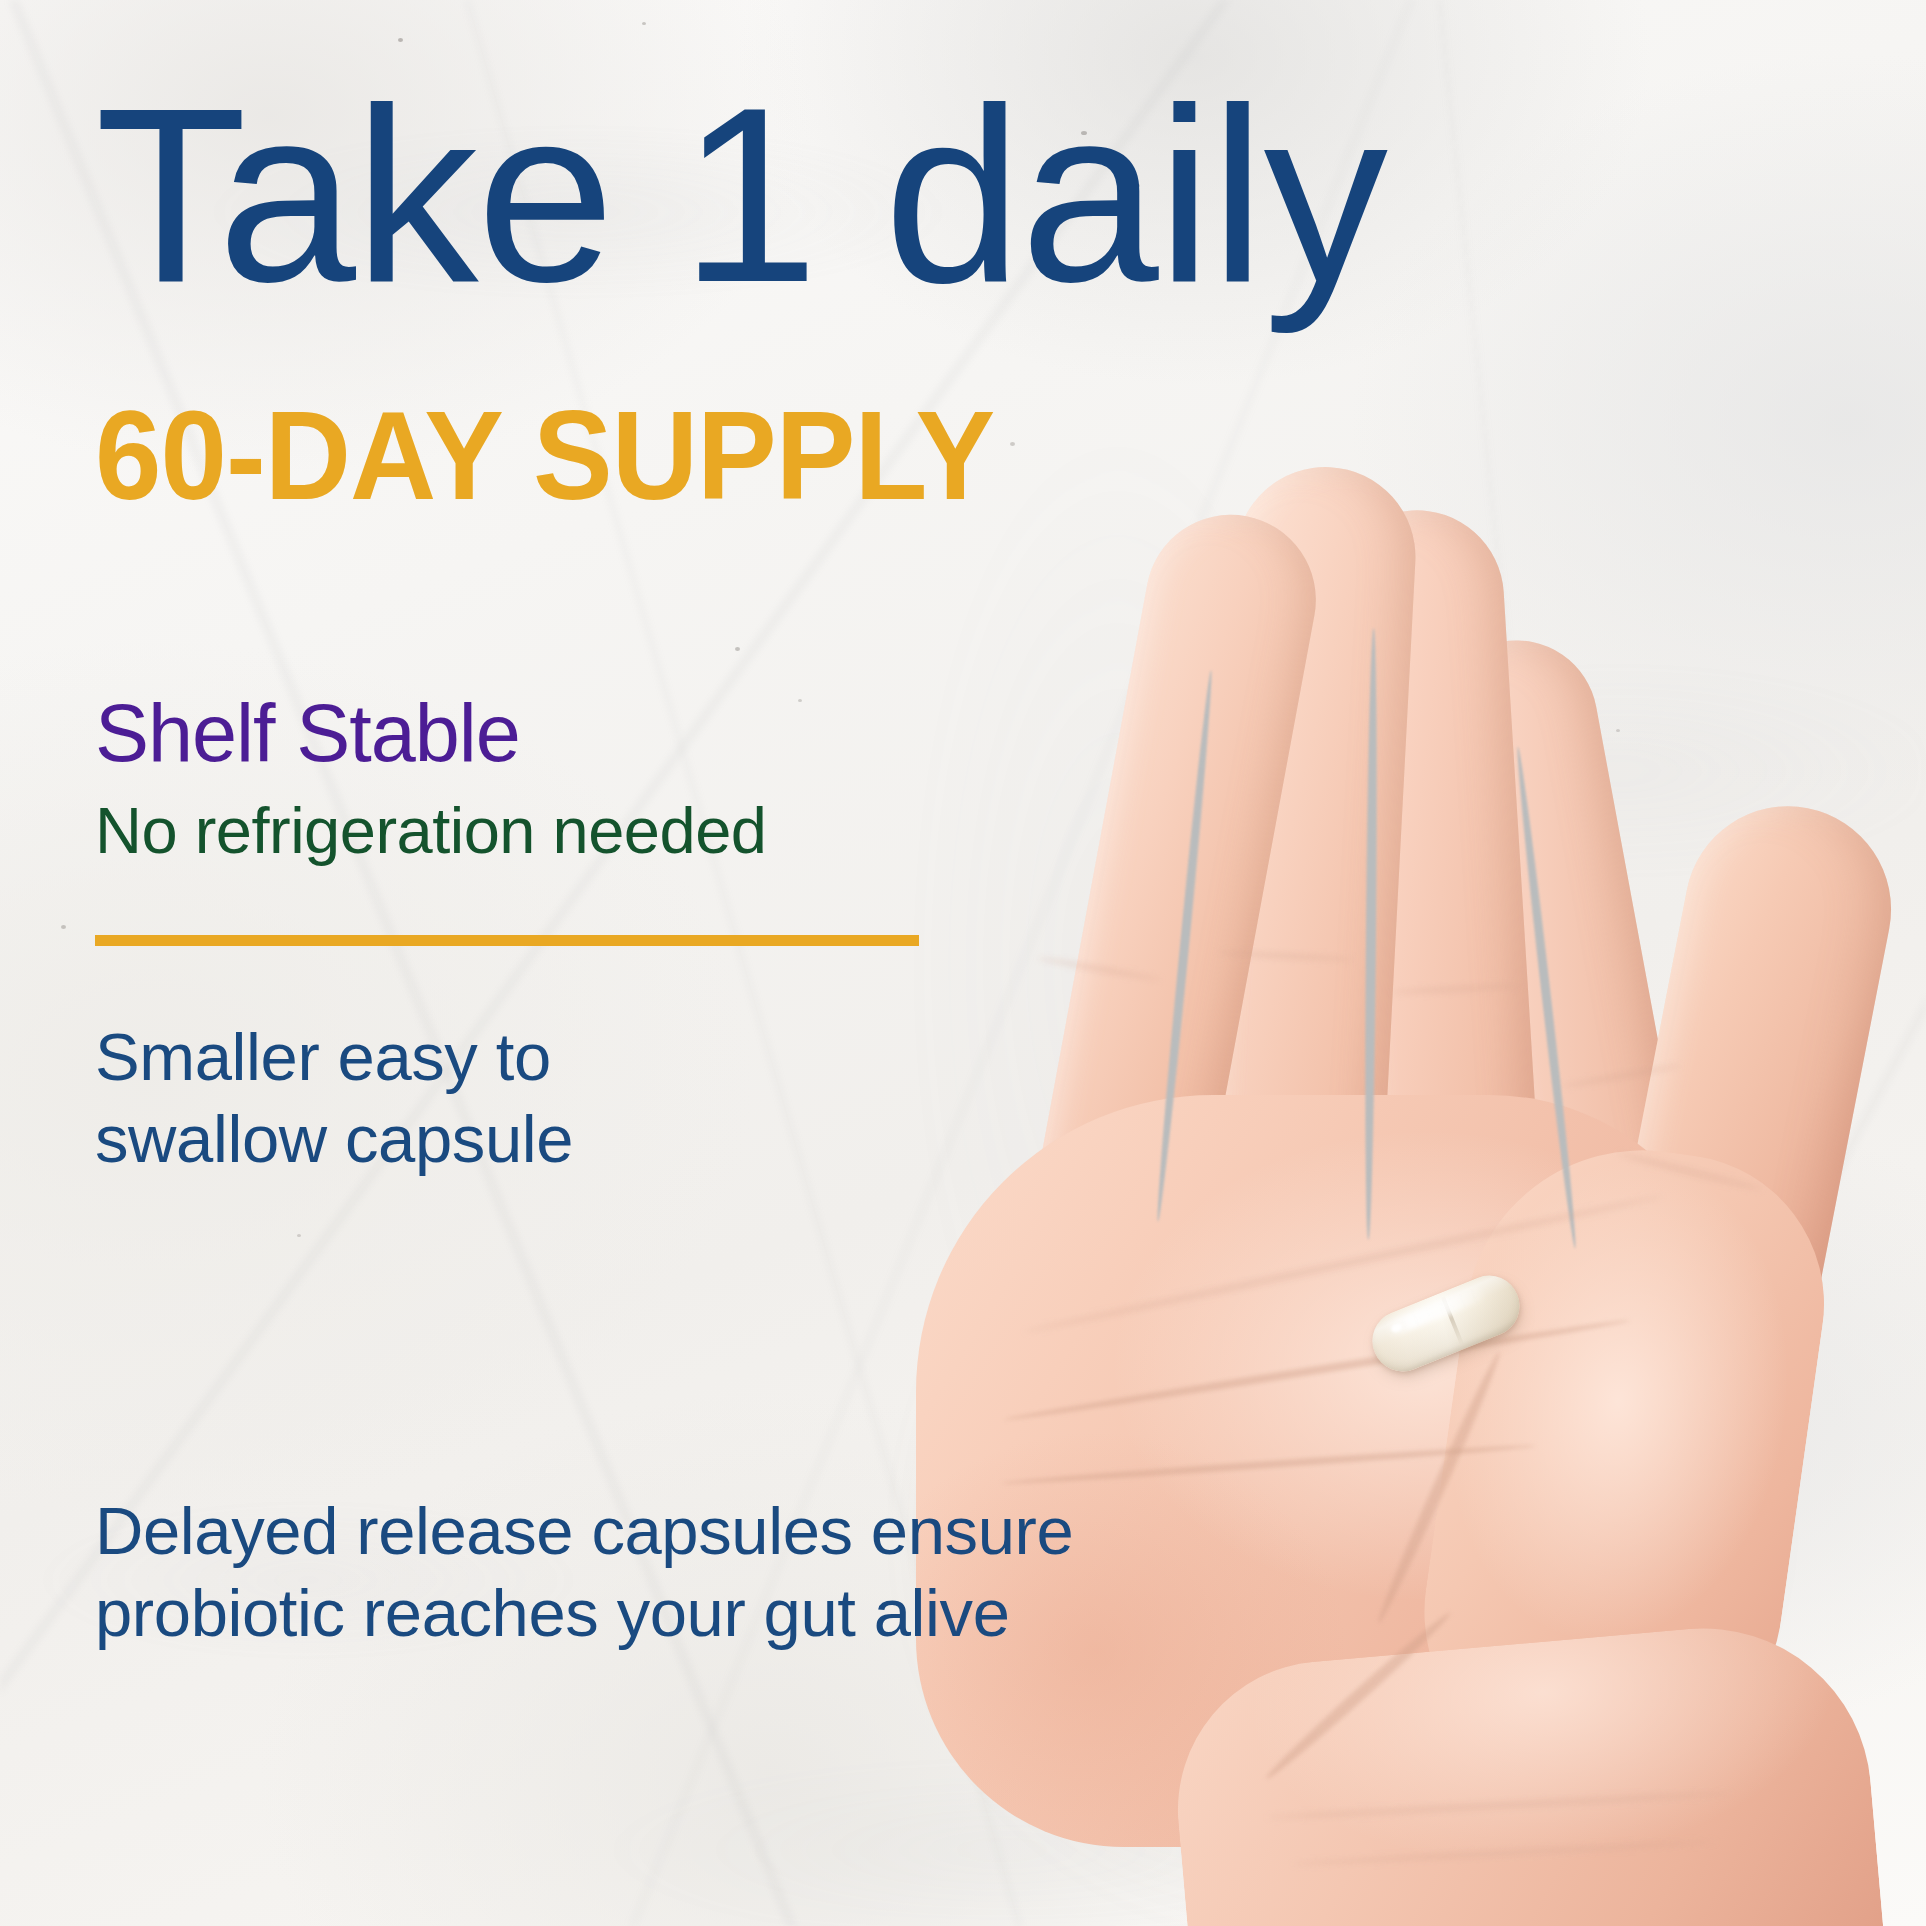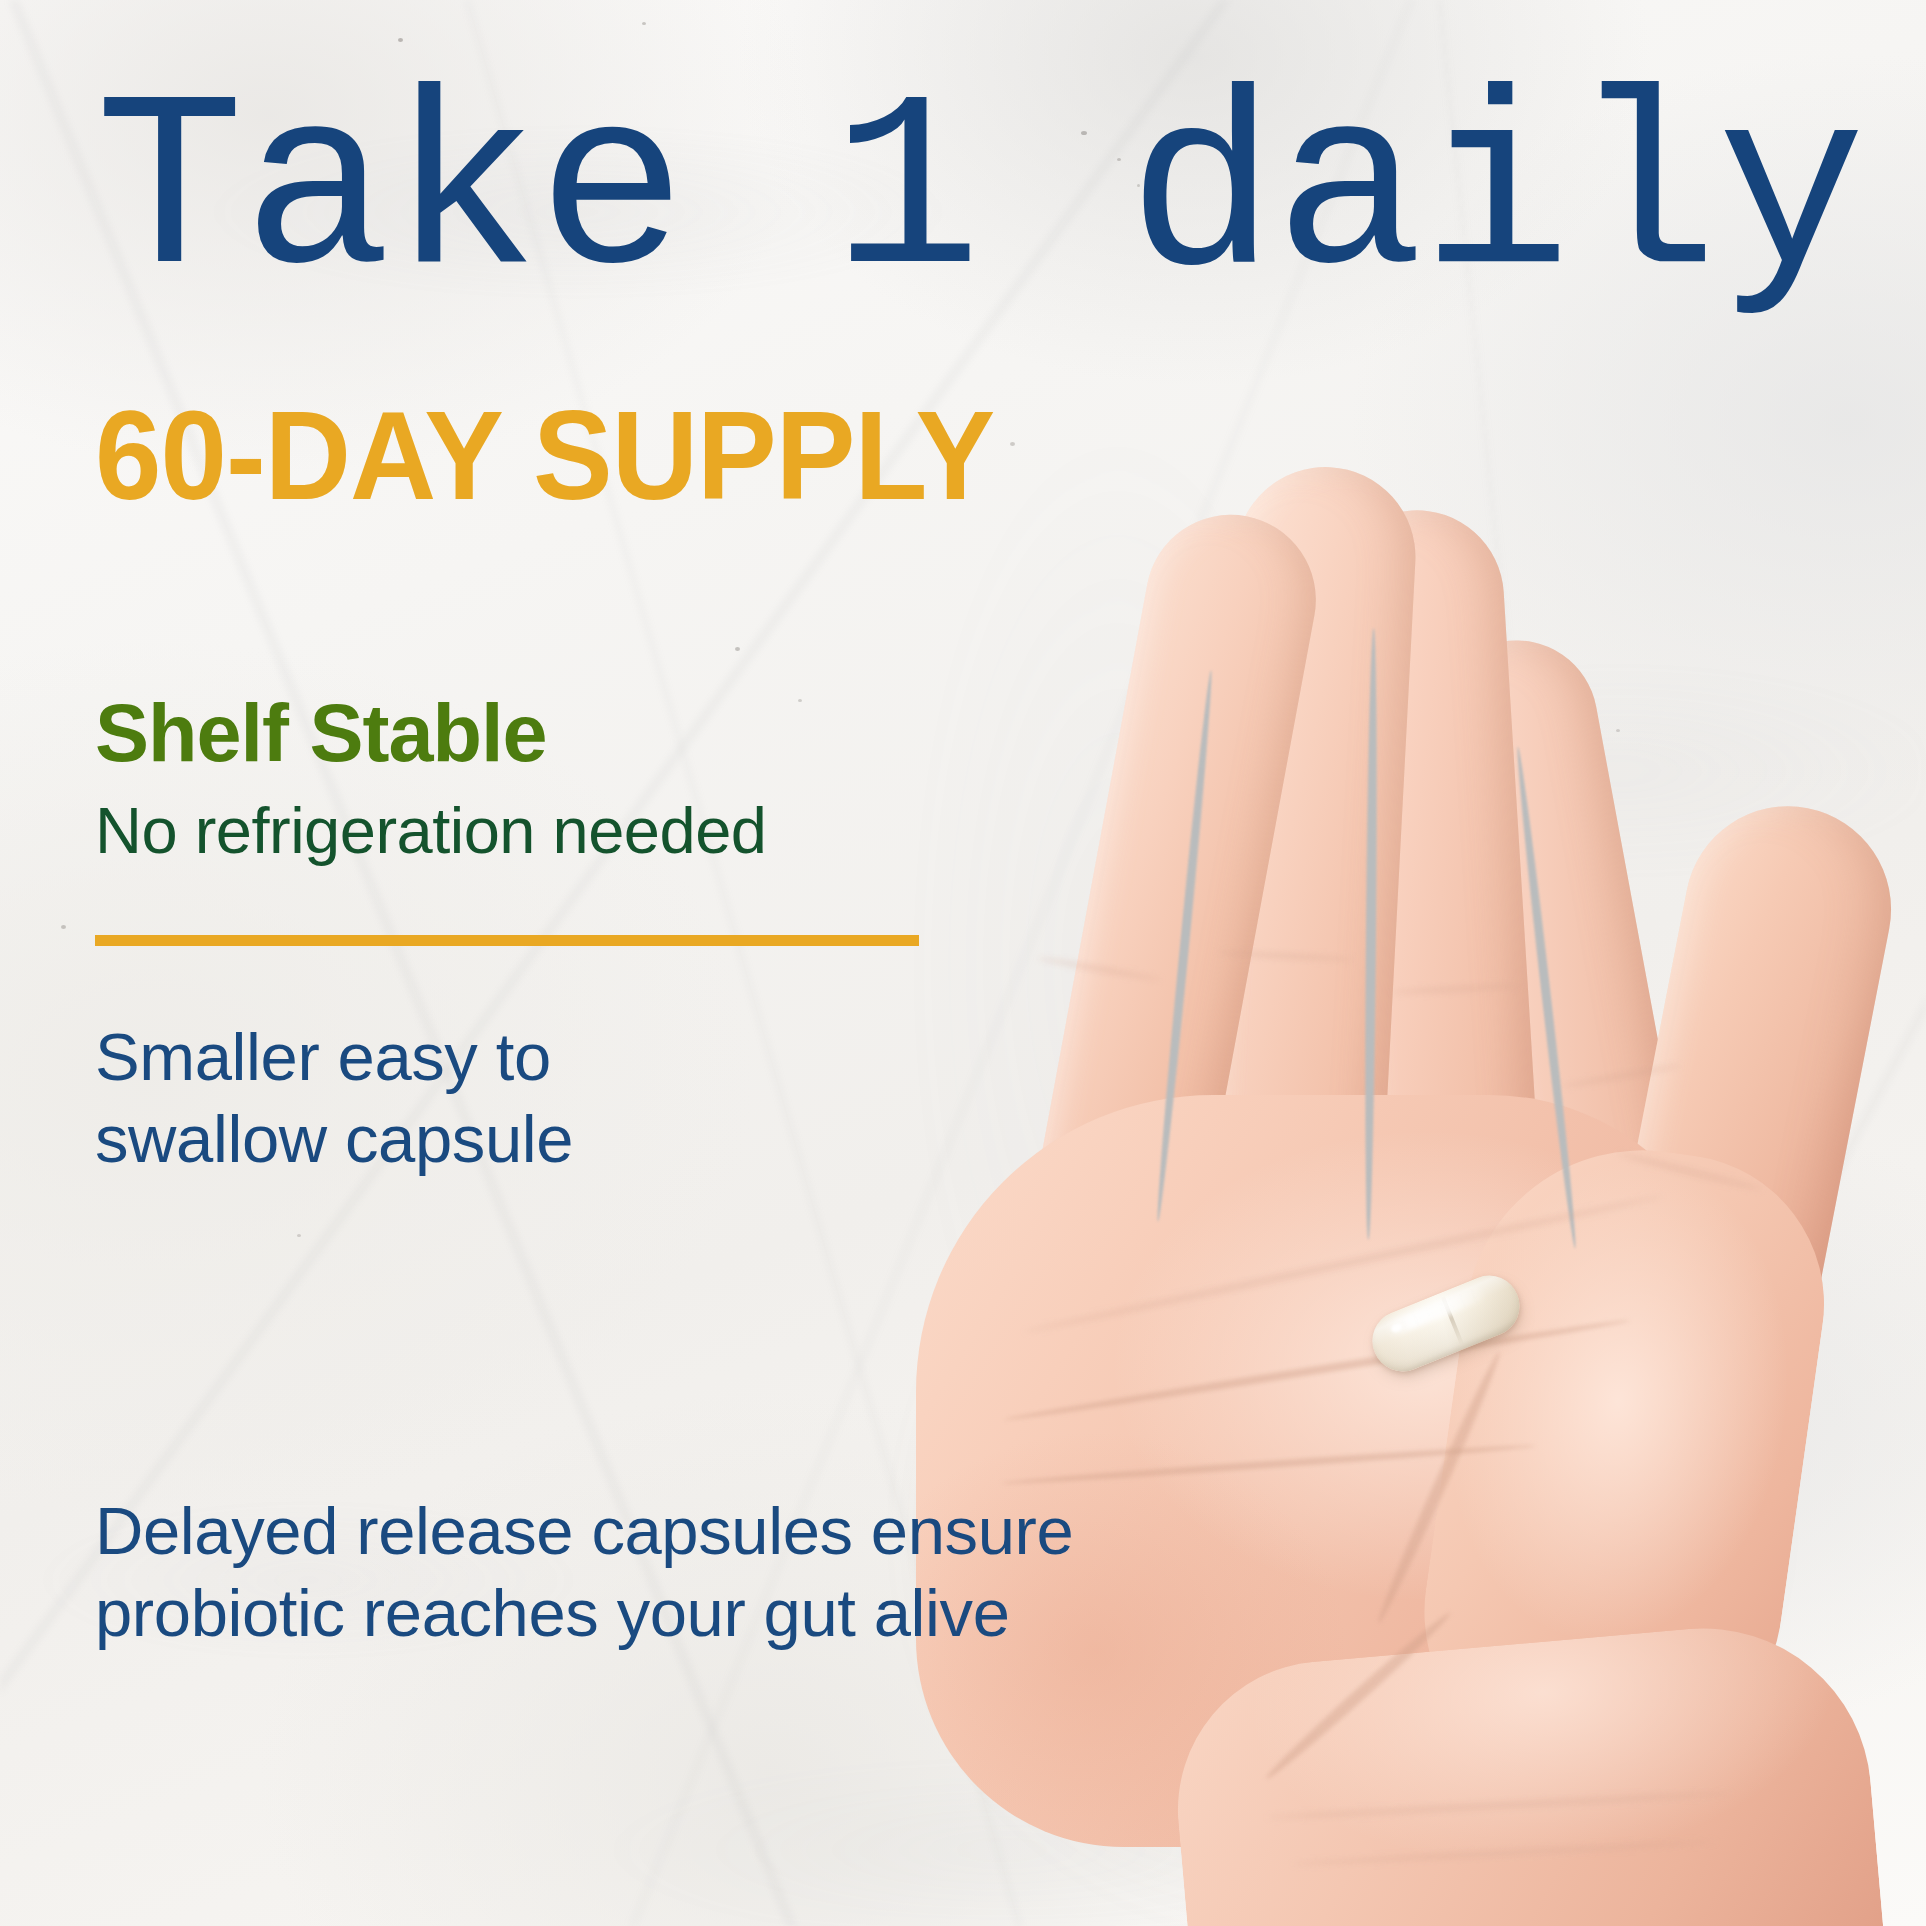--- a/index.html
+++ b/index.html
@@ -47,36 +47,36 @@
       radial-gradient(ellipse 554px 129px at 52% 96%, rgba(166,168,171,0.13) 0%, rgba(166,168,171,0) 76%);
     filter:blur(9px);
   }
   .speck { position:absolute; border-radius:50%; background:#6f6a63; }
 
   
   #text-column { position:absolute; left:0; top:0; width:1109px; height:1927px; z-index:6; }
 
   #headline {
     position:absolute; left:95px; top:71px;
-    font-family:Liberation Mono, monospace;
+    font-family:Liberation Sans, sans-serif;
     font-size:249px; line-height:1.0; letter-spacing:-2px;
     color:#16447c; white-space:nowrap;
   }
   #subheadline {
     position:absolute; left:95px; top:392px;
     font-size:127px; line-height:1.0; font-weight:bold;
     letter-spacing:-1px; color:#e9a823;
     transform:scaleX(0.94); transform-origin:left center;
     white-space:nowrap;
   }
 
   #benefit-heading {
     position:absolute; left:95px; top:693px;
-    font-size:81px; line-height:1.0; font-weight:bold;
-    color:#4d7c0f; letter-spacing:-1px; white-space:nowrap;
+    font-size:81px; line-height:1.0; font-weight:normal;
+    color:#4c1d95; letter-spacing:-1px; white-space:nowrap;
   }
   #benefit-subtext {
     position:absolute; left:95px; top:798px;
     font-size:65px; line-height:1.0; font-weight:normal;
     color:#14532d; letter-spacing:-0.5px; white-space:nowrap;
   }
   #gold-divider {
     position:absolute; left:95px; top:935px;
     width:824px; height:11px; background:#e9a823;
   }

